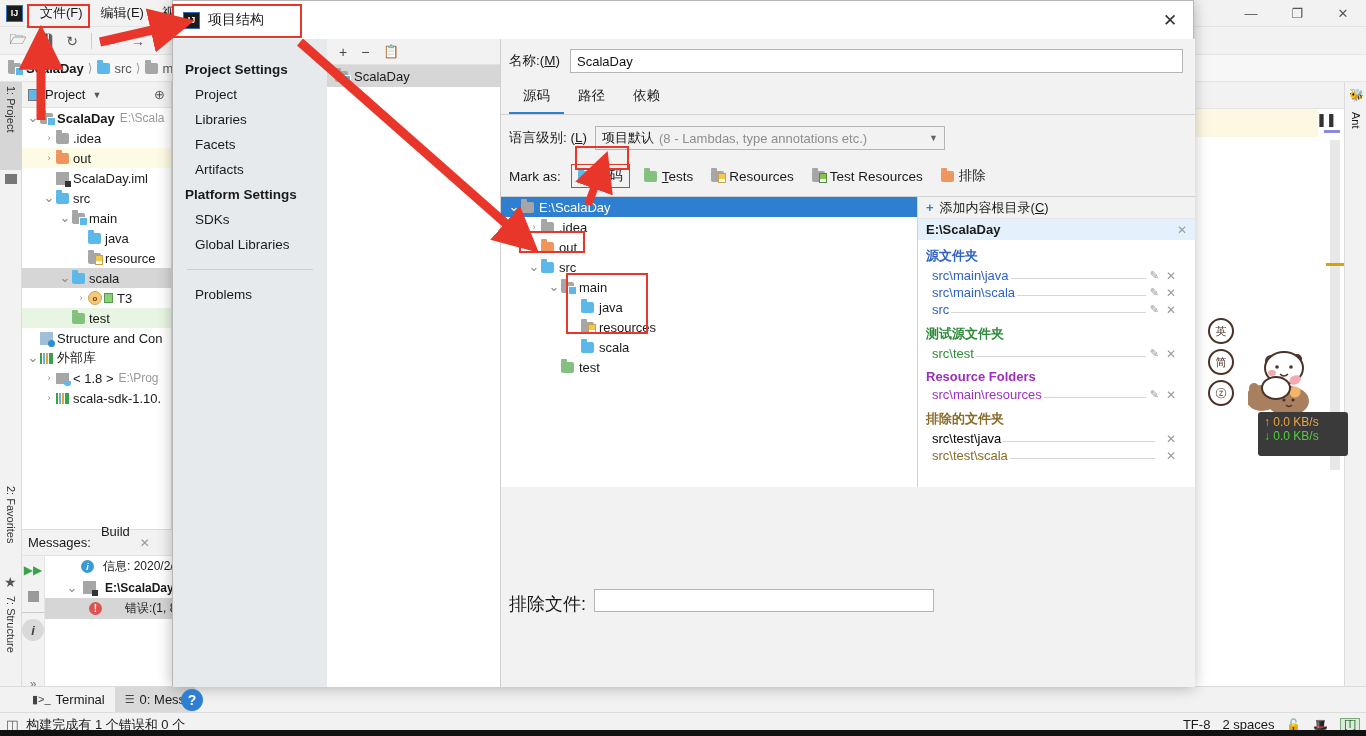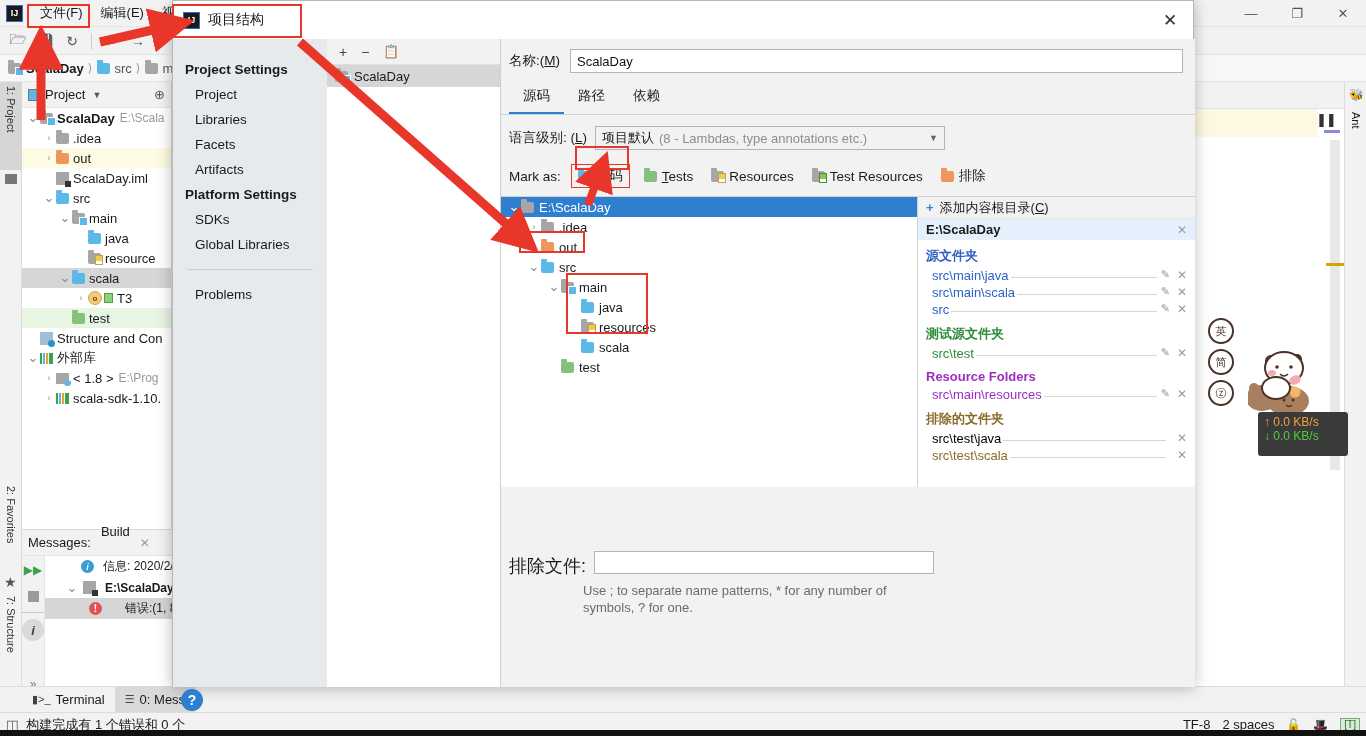--- a/index.html
+++ b/index.html
@@ -203,21 +203,21 @@
   .t-row { height: 20px; display: flex; align-items: center; font-size: 13px; white-space: nowrap; }
   .t-row.sel { background: #2f7fd0; color: #fff; }
   .t-row.sel .tw { color: #fff; }
   .t-row .ind { flex: none; }
 
   .side-pane { flex: 1; background: #fff; overflow: hidden; }
   .add-root { height: 22px; background: #f2f2f2; display: flex; align-items: center; gap: 6px; padding-left: 8px; font-size: 13px; border-bottom: 1px solid #e6e6e6; }
   .root-hdr { background: #e4f0fb; display: flex; align-items: center; padding: 3px 8px; font-size: 13px; font-weight: bold; }
   .root-hdr .x { margin-left: auto; color: #9a9a9a; font-size: 12px; }
   .grp-title { font-size: 13px; font-weight: bold; padding: 7px 8px 2px; }
-  .f-row { display: flex; padding: 1px 8px 1px 14px; font-size: 13px; }
+  .f-row { display: flex; align-items: center; padding: 1px 19px 1px 14px; font-size: 13px; }
   .f-name { position: relative; }
   .f-line { flex: 1; border-bottom: 1px solid #d6d6d6; margin: 0 4px 3px 2px; height: 10px; }
   .f-pencil { color: #9a9a9a; font-size: 11px; margin-right: 7px; }
   .f-x { color: #9a9a9a; font-size: 12px; }
 
   .exclude-area { position: absolute; left: 0; bottom: 71px; width: 100%; padding: 10px 8px 0; }
   .exclude-row { display: flex; align-items: flex-start; gap: 8px; }
   .exclude-label { font-size: 18px; padding-top: 3px; white-space: nowrap; }
   .exclude-input { width: 340px; height: 23px; background: #fff; border: 1px solid #b5b5b5; }
   .exclude-hint { font-size: 13px; color: #6b6b6b; width: 340px; margin-left: 74px; margin-top: 4px; line-height: 17px; }
@@ -704,21 +704,20 @@
                 </div>
               </div>
           </div>
         </div>
 
         <div class="exclude-area">
           <div class="exclude-row">
             <span class="exclude-label">排除文件:</span>
             <div class="exclude-input"></div>
           </div>
-          <div class="exclude-hint">Use ; to separate name patterns, * for any number of symbols, ? for one.</div>
         </div>
 
       </div>
     </div>
   </div>
 
   <div class="help-bubble">?</div>
 
   <div class="ann-box" style="left:27px;top:4px;width:63px;height:24px;"></div>
   <div class="ann-box" style="left:172px;top:4px;width:130px;height:34px;"></div>

